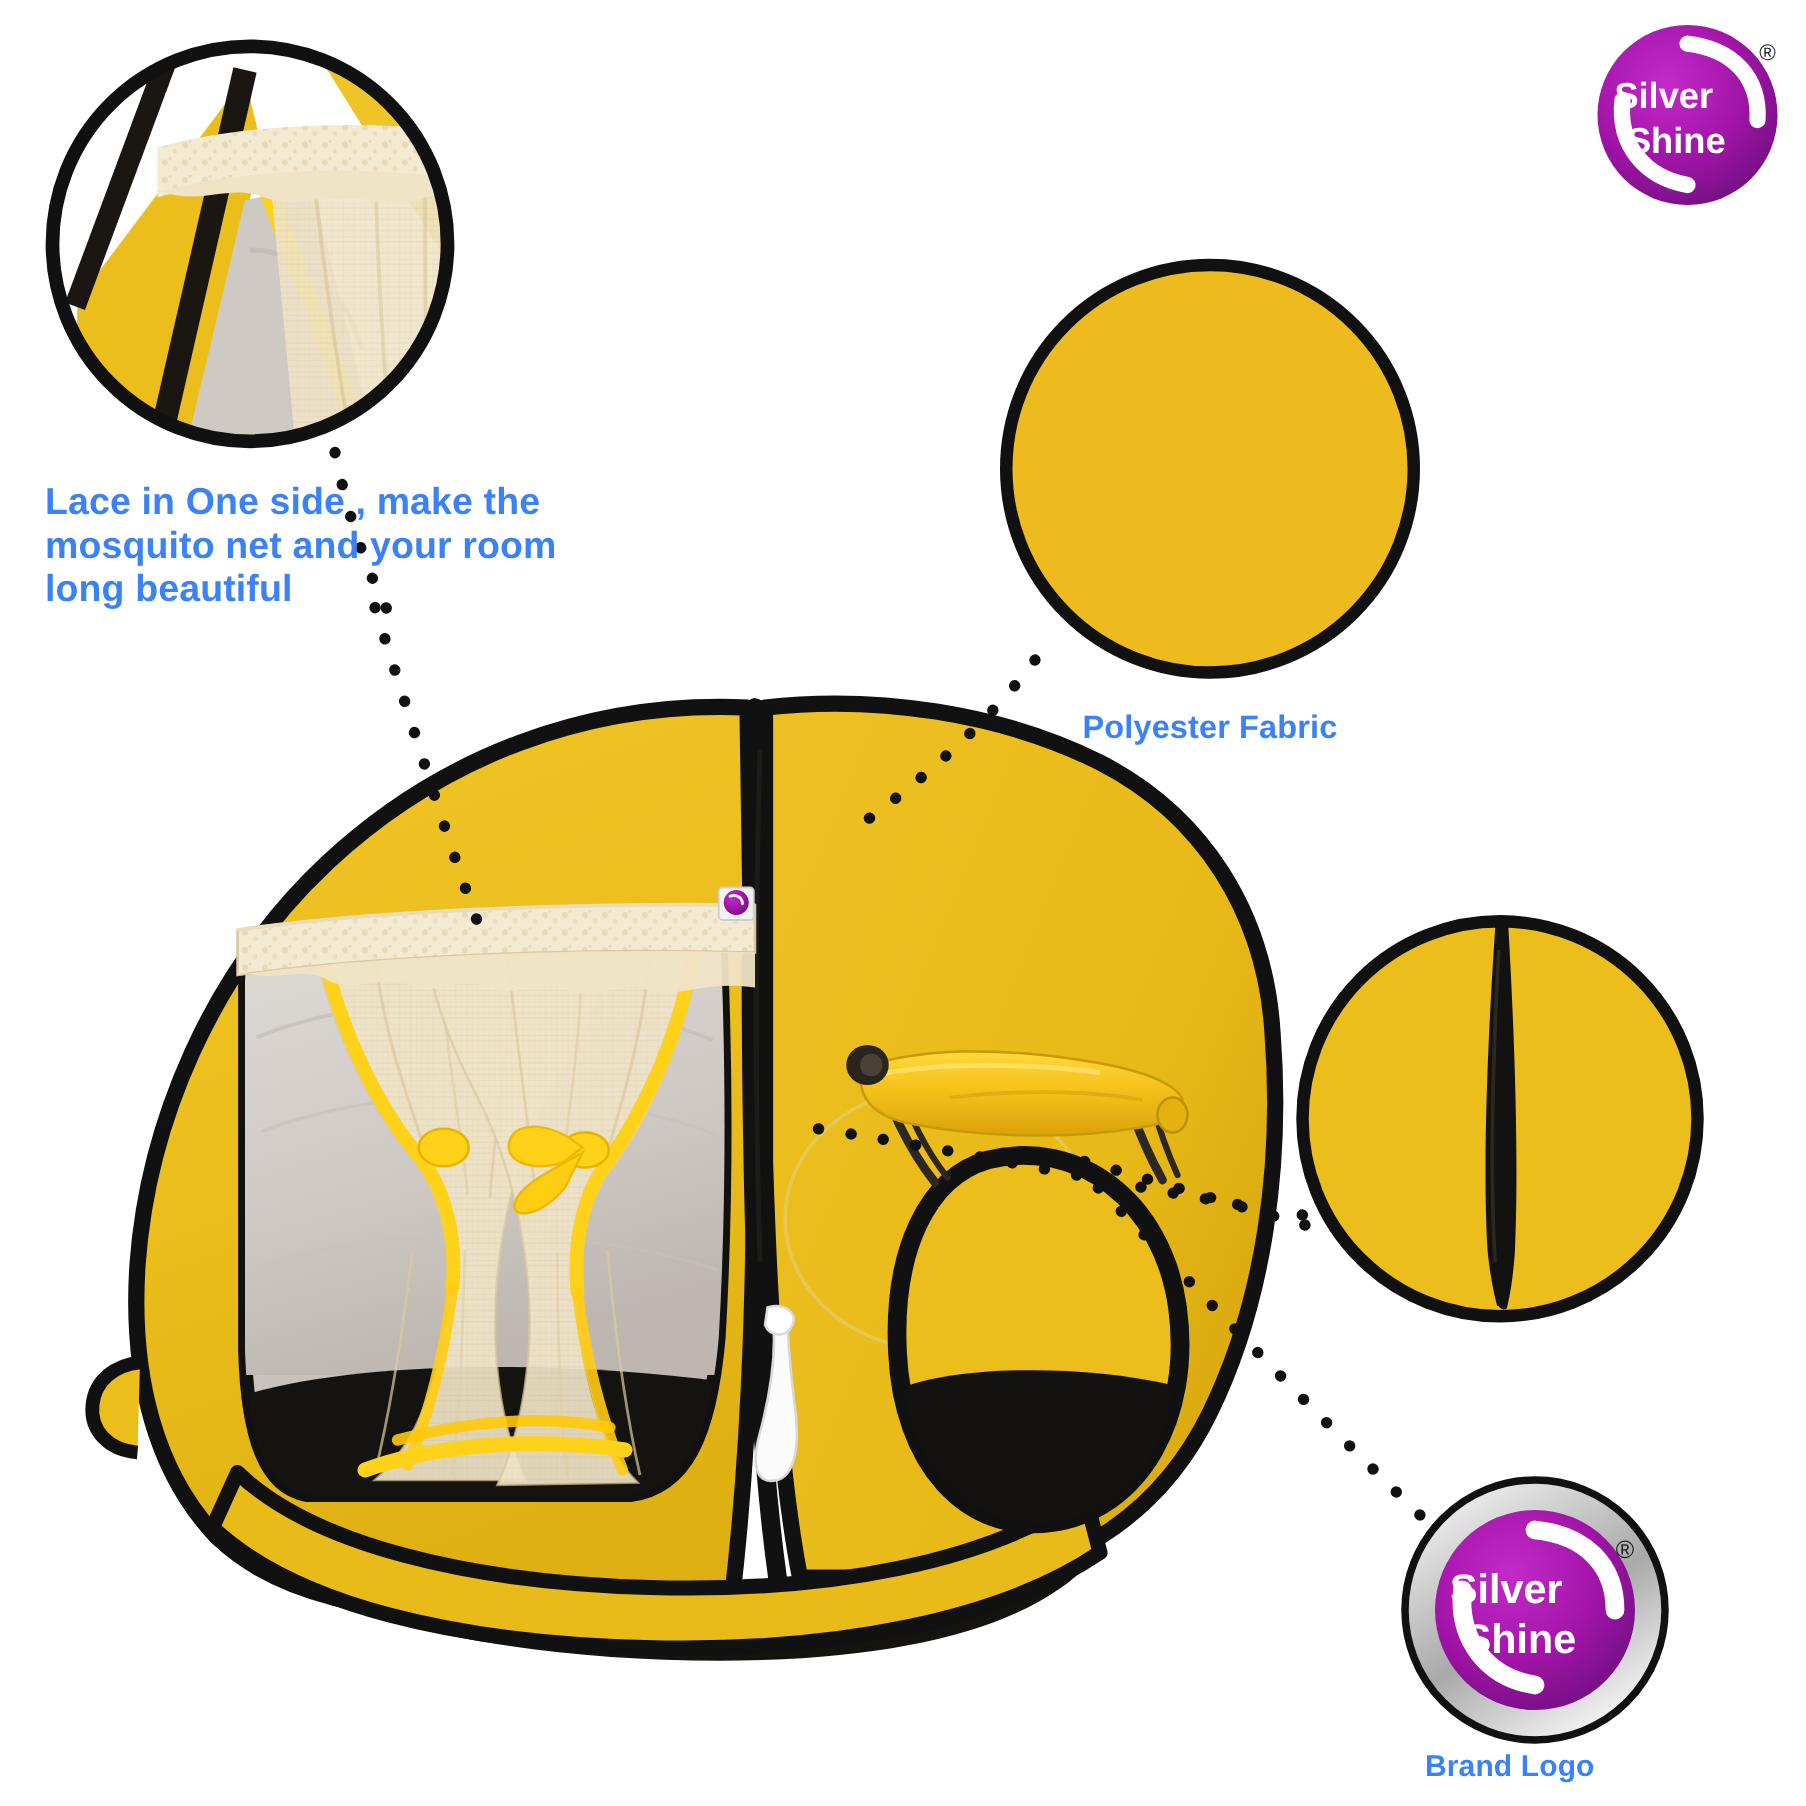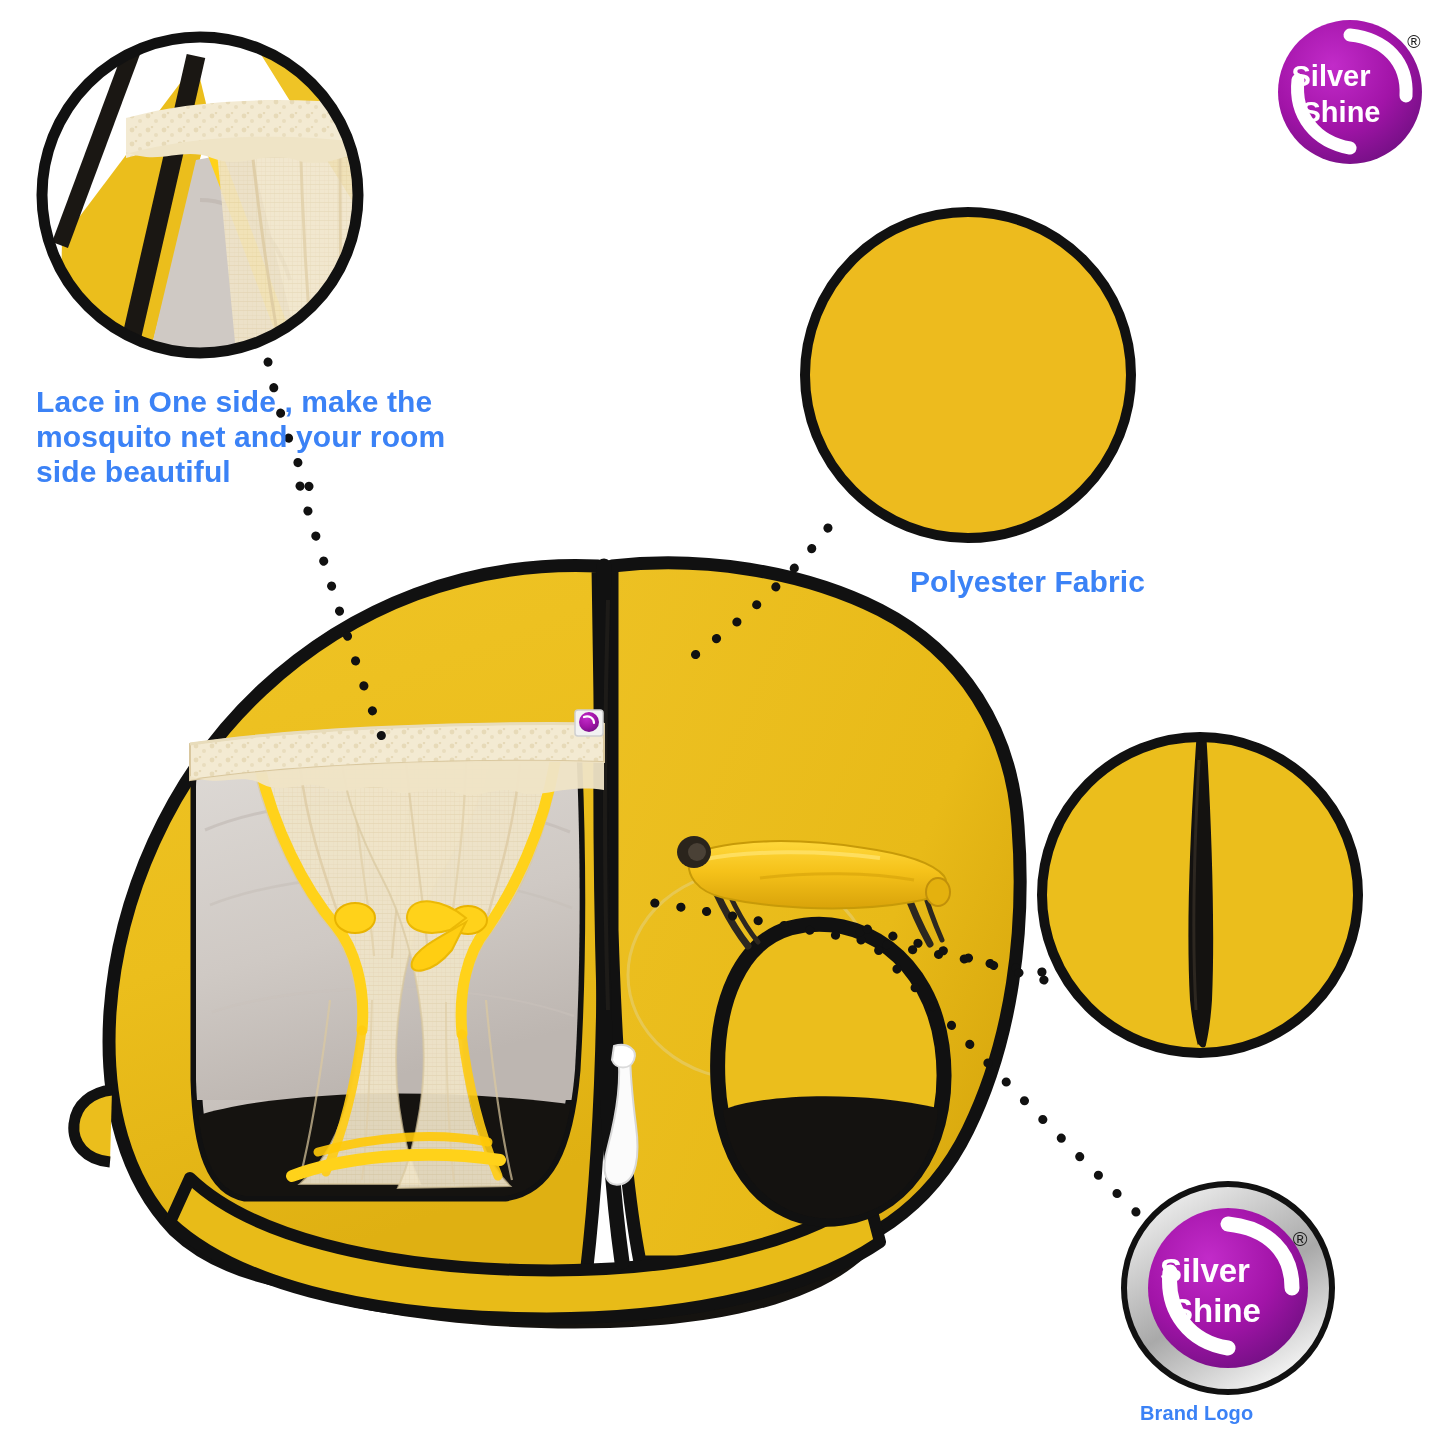--- a/index.html
+++ b/index.html
@@ -5,23 +5,23 @@
   html,body{margin:0;padding:0;background:#ffffff;}
   body{width:1445px;height:1445px;position:relative;overflow:hidden;
        font-family:"Liberation Sans","DejaVu Sans",sans-serif;}
 
   #stage{position:absolute;left:0;top:0;width:1445px;height:1445px;background:#fff;}
 
   svg.layer{position:absolute;left:0;top:0;width:1445px;height:1445px;}
 
   .cap{position:absolute;font-weight:bold;color:#3b82f6;letter-spacing:0.1px;}
   #cap-lace{left:36px;top:384px;width:420px;font-size:30px;line-height:35px;}
-  #cap-poly{left:866px;top:564px;width:330px;font-size:30px;line-height:35px;margin-left:44px;}
+  #cap-poly{left:866px;top:564px;width:330px;font-size:26px;line-height:35px;}
   #cap-sewing{left:1108px;top:1085px;width:330px;font-size:30px;line-height:35px;}
-  #cap-brand{left:1140px;top:1396px;width:260px;font-size:20px;line-height:35px;}
+  #cap-brand{left:1140px;top:1396px;width:260px;font-size:24px;line-height:35px;}
 </style>
 </head>
 <body>
 
 <div id="stage">
 
   <svg class="layer" viewBox="0 0 1445 1445">
     <defs>
 
       <radialGradient id="purpGrad" cx="38%" cy="32%" r="78%">
@@ -294,21 +294,21 @@
       <path d="M1298 80 C1294 116 1316 142 1350 148" fill="none" stroke="#ffffff" stroke-width="13" stroke-linecap="round"></path>
       <text x="1331" y="86" font-family="'Liberation Sans',sans-serif" font-size="29" font-weight="bold" fill="#ffffff" text-anchor="middle">Silver</text>
       <text x="1341" y="122" font-family="'Liberation Sans',sans-serif" font-size="29" font-weight="bold" fill="#ffffff" text-anchor="middle">Shine</text>
       <text x="1414" y="48" font-family="'Liberation Sans',sans-serif" font-size="18" fill="#1A1A1A" text-anchor="middle">®</text>
     </g>
   </svg>
 
   <div class="cap" id="cap-lace">
     <div>Lace in One side , make the</div>
     <div>mosquito net and your room</div>
-    <div>side beautiful</div>
+    <div>long beautiful</div>
   </div>
 
   <div class="cap" id="cap-poly">
     <div>Polyester Fabric</div>
   </div>
 
 
   <div class="cap" id="cap-brand">
     <div>Brand Logo</div>
   </div>

